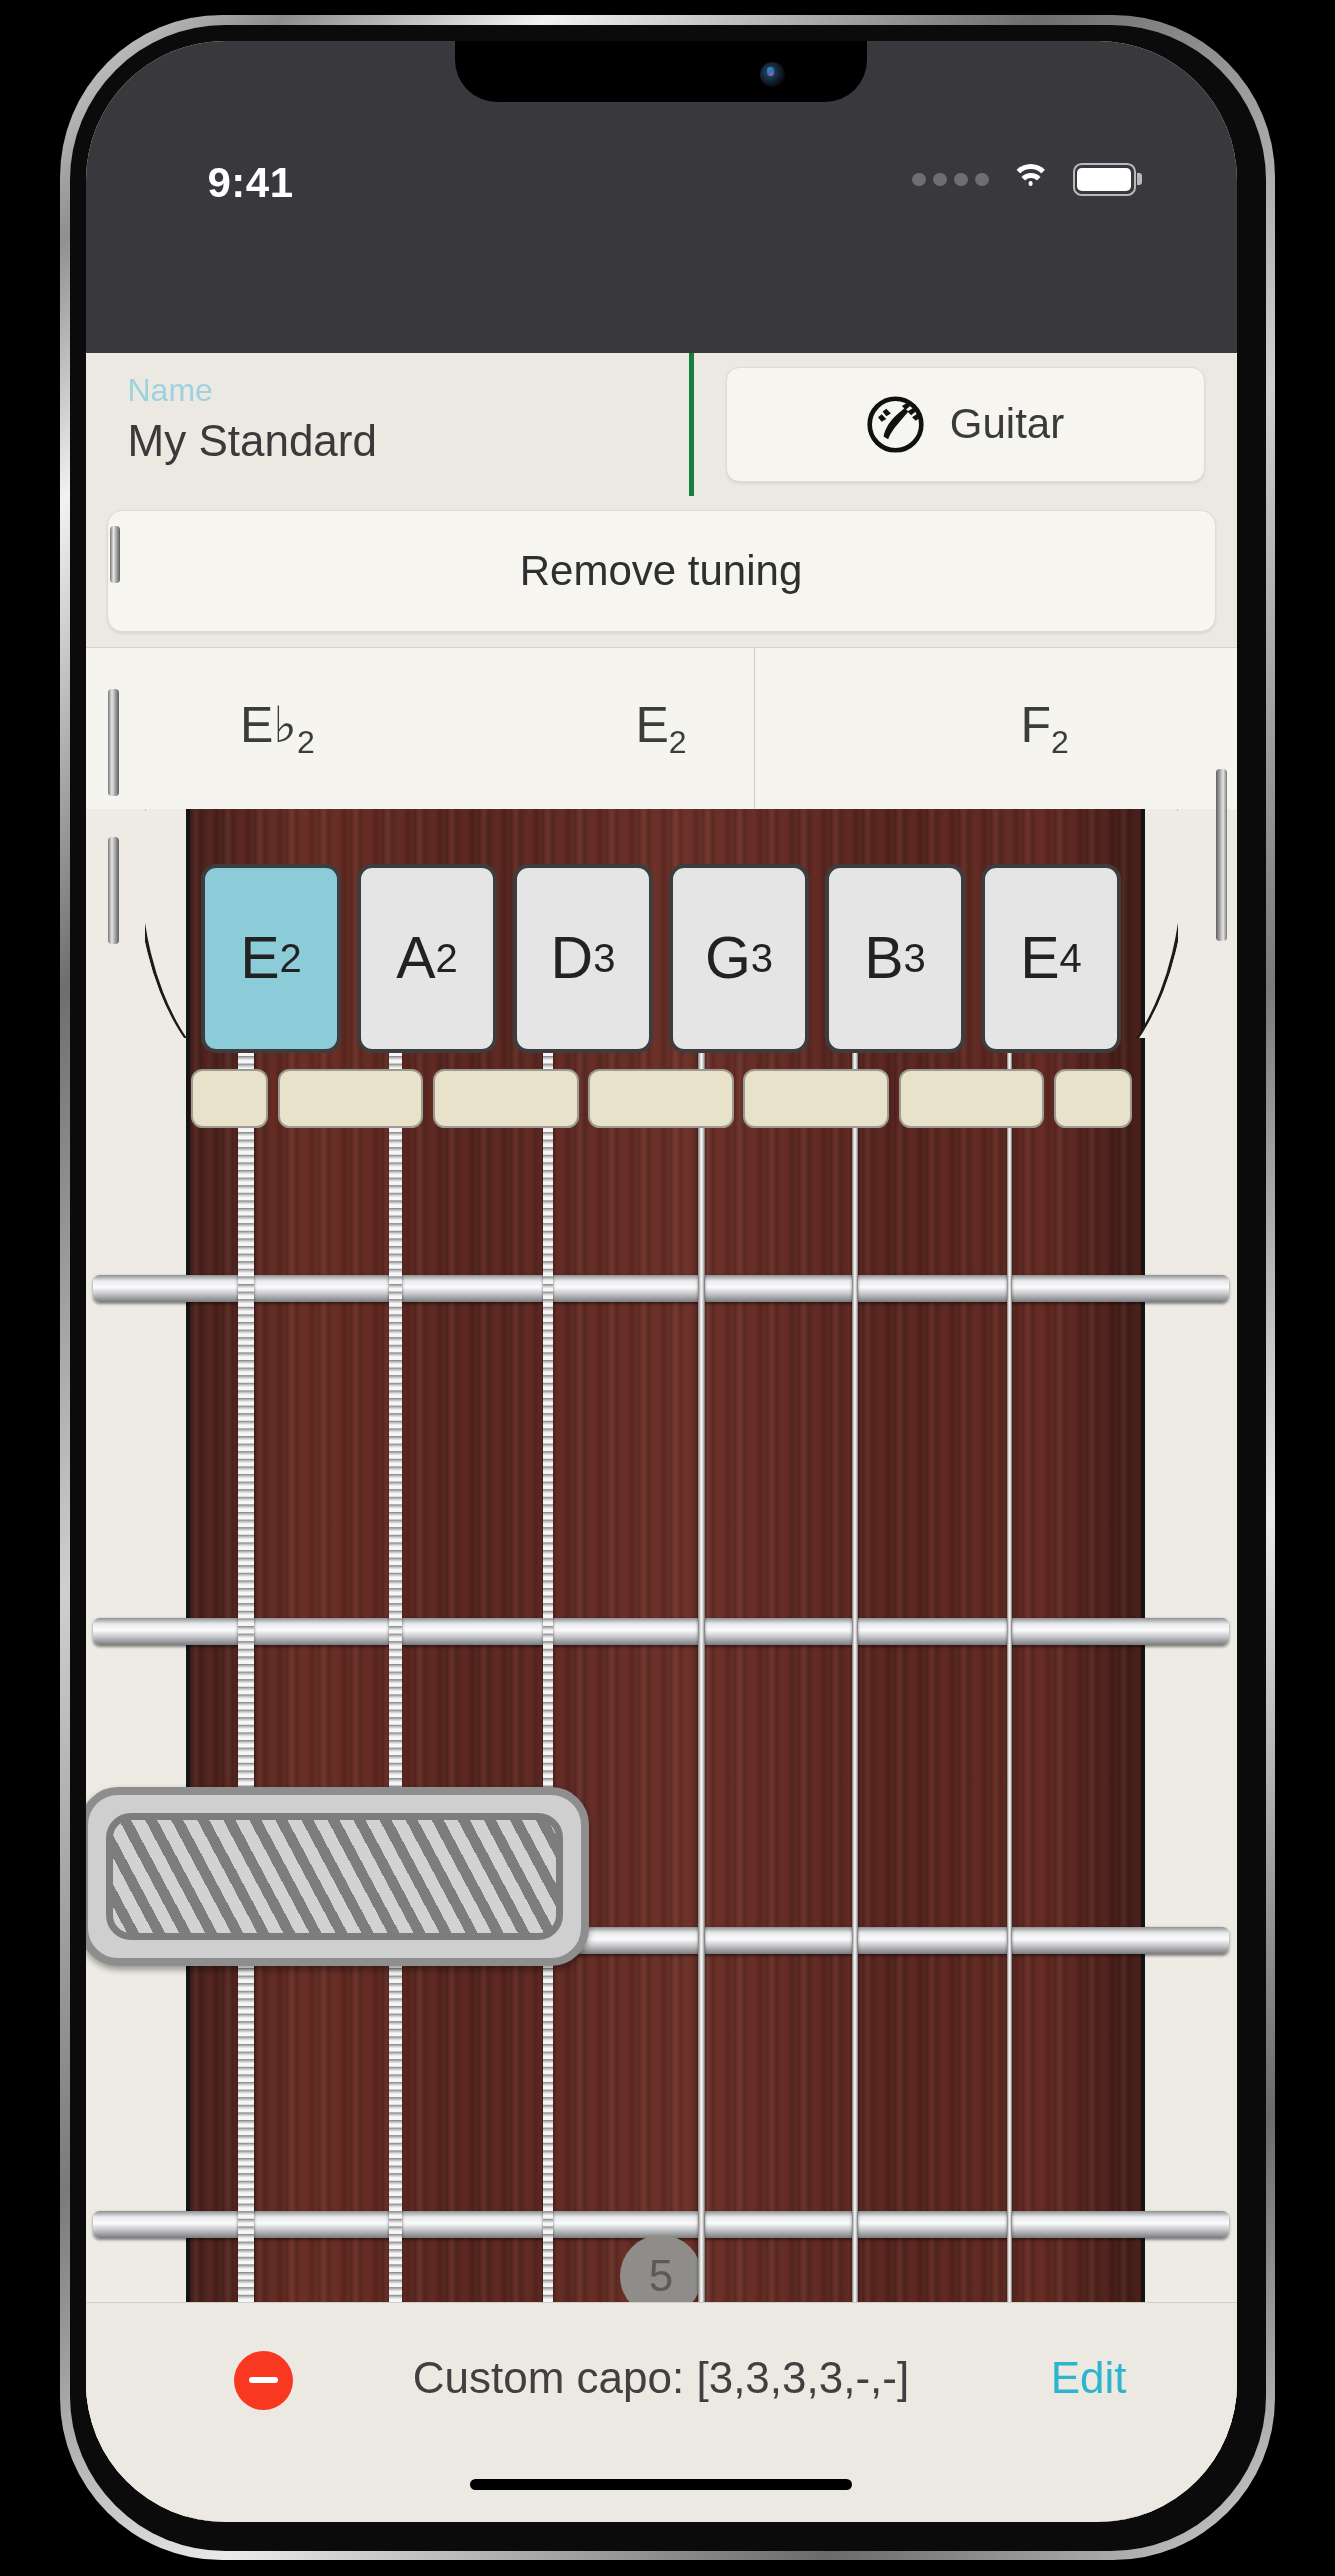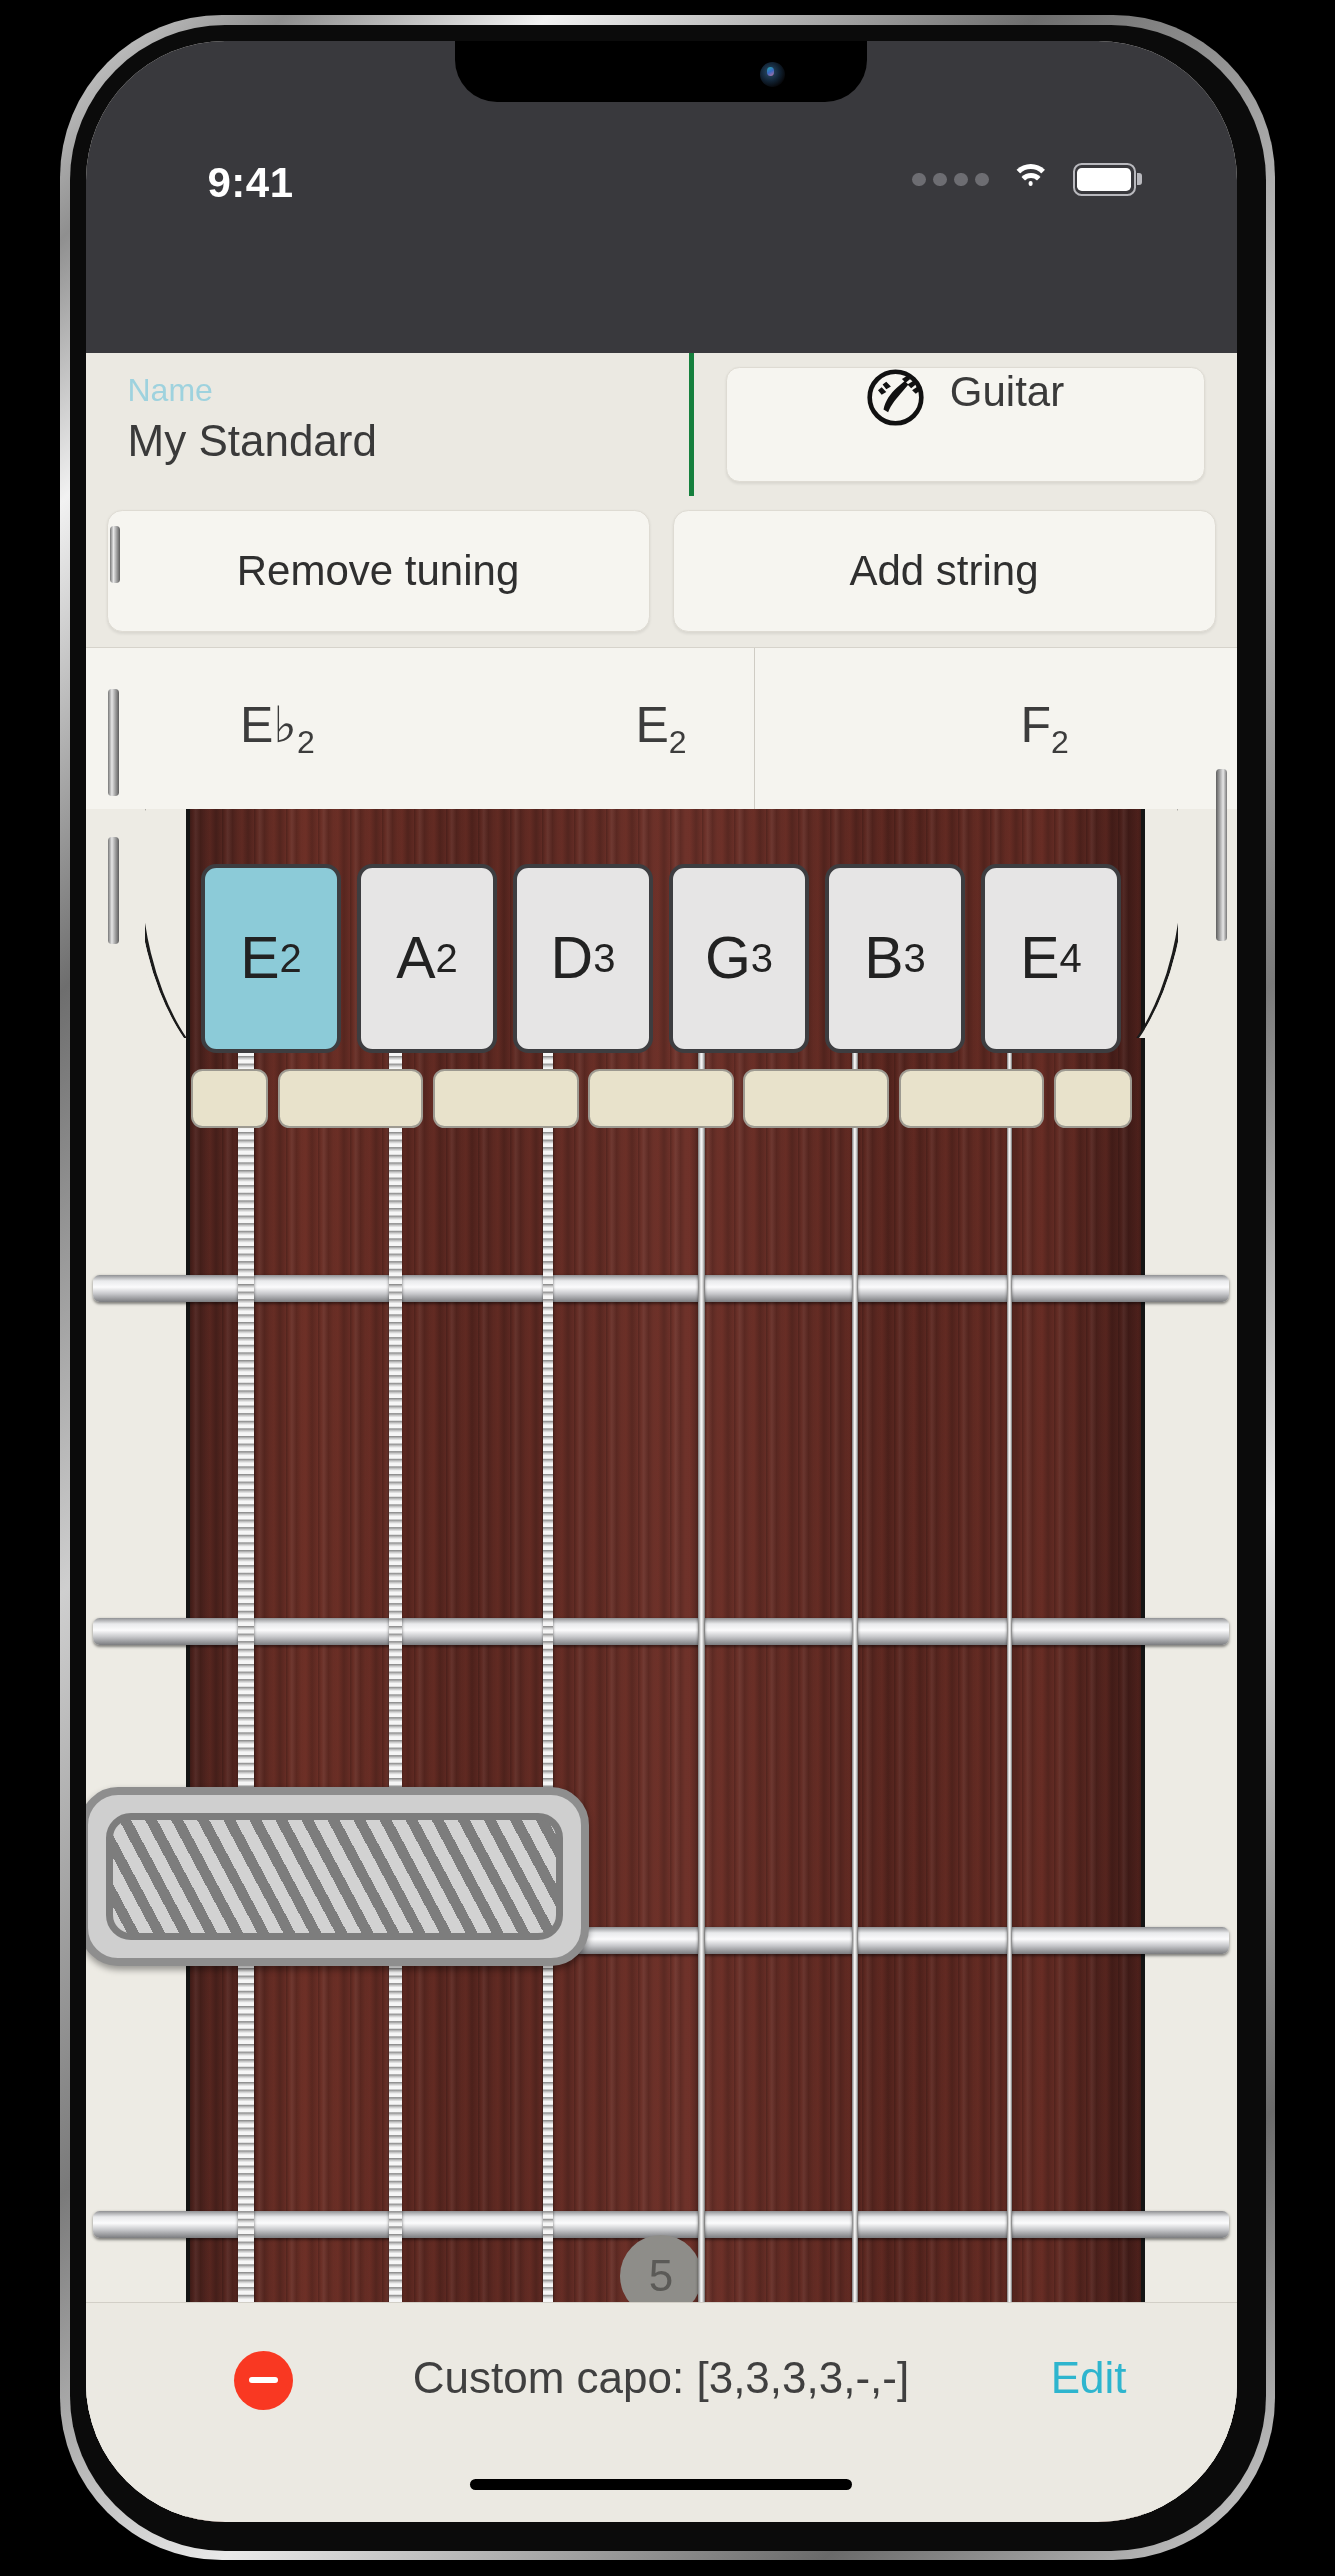--- a/index.html
+++ b/index.html
@@ -65,21 +65,21 @@
   .nav-title{position:absolute;left:0;right:0;top:21px;text-align:center;color:#f4f3ef;font-size:40px;font-weight:700;}
   .nav-undo{position:absolute;right:112px;top:19px;color:#6e6e73;font-size:40px;}
 
   
   .row-name{position:absolute;left:0;top:312px;width:100%;height:143px;background:#ebe9e2;display:flex;}
   .name-cell{position:relative;width:603px;height:100%;border-right:5px solid #15803d;}
   .name-label{position:absolute;left:42px;top:19px;color:#9ed2de;font-size:32px;}
   .name-value{position:absolute;left:42px;top:63px;color:#3a3a3a;font-size:44px;}
   .instr-cell{flex:1;display:flex;align-items:center;justify-content:center;}
   .instr-btn{width:477px;height:113px;background:#f6f5f0;border:1px solid #dedbd3;border-radius:13.4px;
-    display:flex;justify-content:center;gap:25px;box-shadow:0 1.9px 2.9px rgba(0,0,0,.08);}
+    display:flex;align-items:center;justify-content:center;gap:25px;box-shadow:0 1.9px 2.9px rgba(0,0,0,.08);}
   .instr-label{font-size:42px;color:#3a3a3a;}
 
   
   .row-buttons{position:absolute;left:0;top:455px;width:100%;height:151px;background:#ebe9e2;
     display:flex;align-items:center;justify-content:center;gap:23px;padding:0 21px;box-sizing:border-box;}
   .pill{flex:1;height:120px;background:#f6f5f0;border:1px solid #dedbd3;border-radius:15.3px;
     display:flex;align-items:center;justify-content:center;font-size:42px;color:#2f2f2f;
     box-shadow:0 1.9px 2.9px rgba(0,0,0,.08);}
 
   
@@ -208,21 +208,20 @@
               <path d="M39 12 l6 -4 3 4 -5 4 z M45 18 l6 -4 3 4 -5 4 z M50 24 l6 -4 3 4 -5 4 z" fill="#111"></path>
               <path d="M27 20 l-5 -5 -4 3 4 5 z M22 26 l-5 -5 -4 3 4 5 z" fill="#111"></path>
             </svg>
             <span class="instr-label">Guitar</span>
           </div>
         </div>
       </div>
 
       <div class="row-buttons">
         <div class="pill">Remove tuning</div>
-        <div class="pill">Add string</div>
       </div>
 
       <div class="row-picker">
         <div class="divider"></div>
         <div class="pk"><span>E♭</span><sub>2</sub></div>
         <div class="pk"><span>E</span><sub>2</sub></div>
         <div class="pk"><span>F</span><sub>2</sub></div>
       </div>
 
       <div class="board-wrap">

